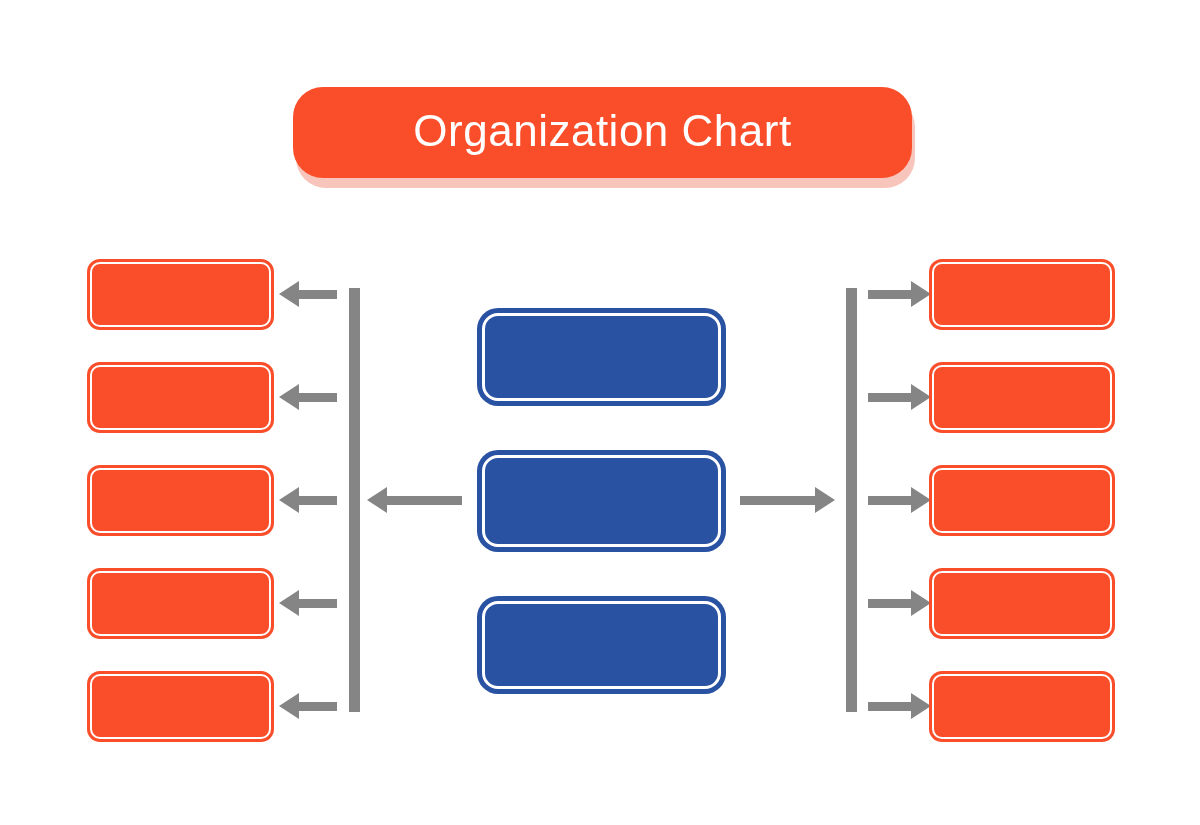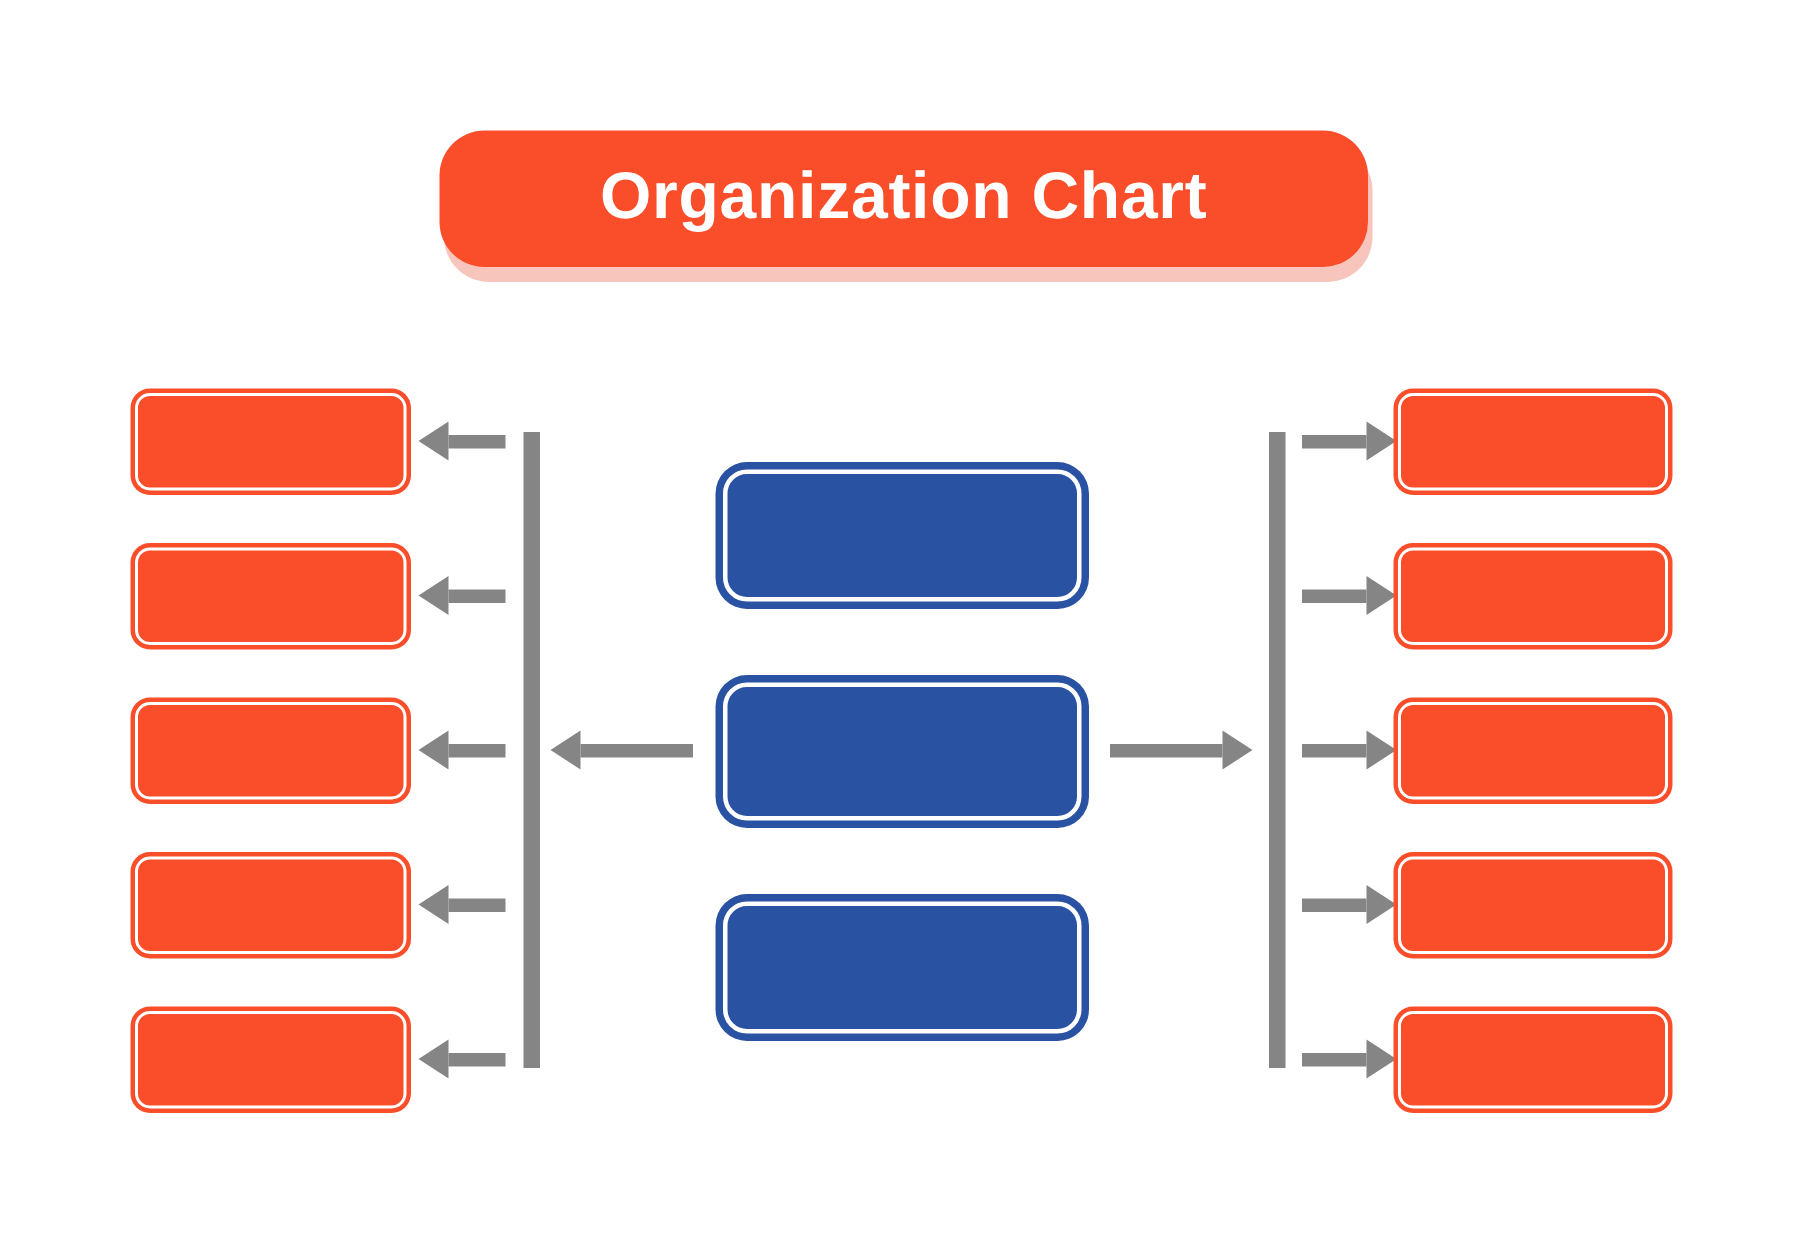--- a/index.html
+++ b/index.html
@@ -11,21 +11,21 @@
 
   
   .banner {
     position:absolute; left:293px; top:87px; width:619px; height:91px;
     background:var(--accent-orange,#FA4E2B);
     border-radius:30px;
     box-shadow:3px 10px 0 var(--banner-shadow-pink,#F8C5BC);
     display:flex; align-items:center; justify-content:center;
   }
   .banner-title {
-    color:#ffffff; font-size:44px; font-weight:700; letter-spacing:0.5px;
+    color:#ffffff; font-size:44px; font-weight:400; letter-spacing:0.5px;
     line-height:1; padding-bottom:4px;
   }
 
   
   .orange-box {
     position:absolute; width:181px; height:65px; box-sizing:border-box;
     background:var(--accent-orange,#FA4E2B);
     border:2px solid var(--box-inner-stroke,#ffffff);
     box-shadow:0 0 0 3px var(--accent-orange,#FA4E2B);
     border-radius:10px;

